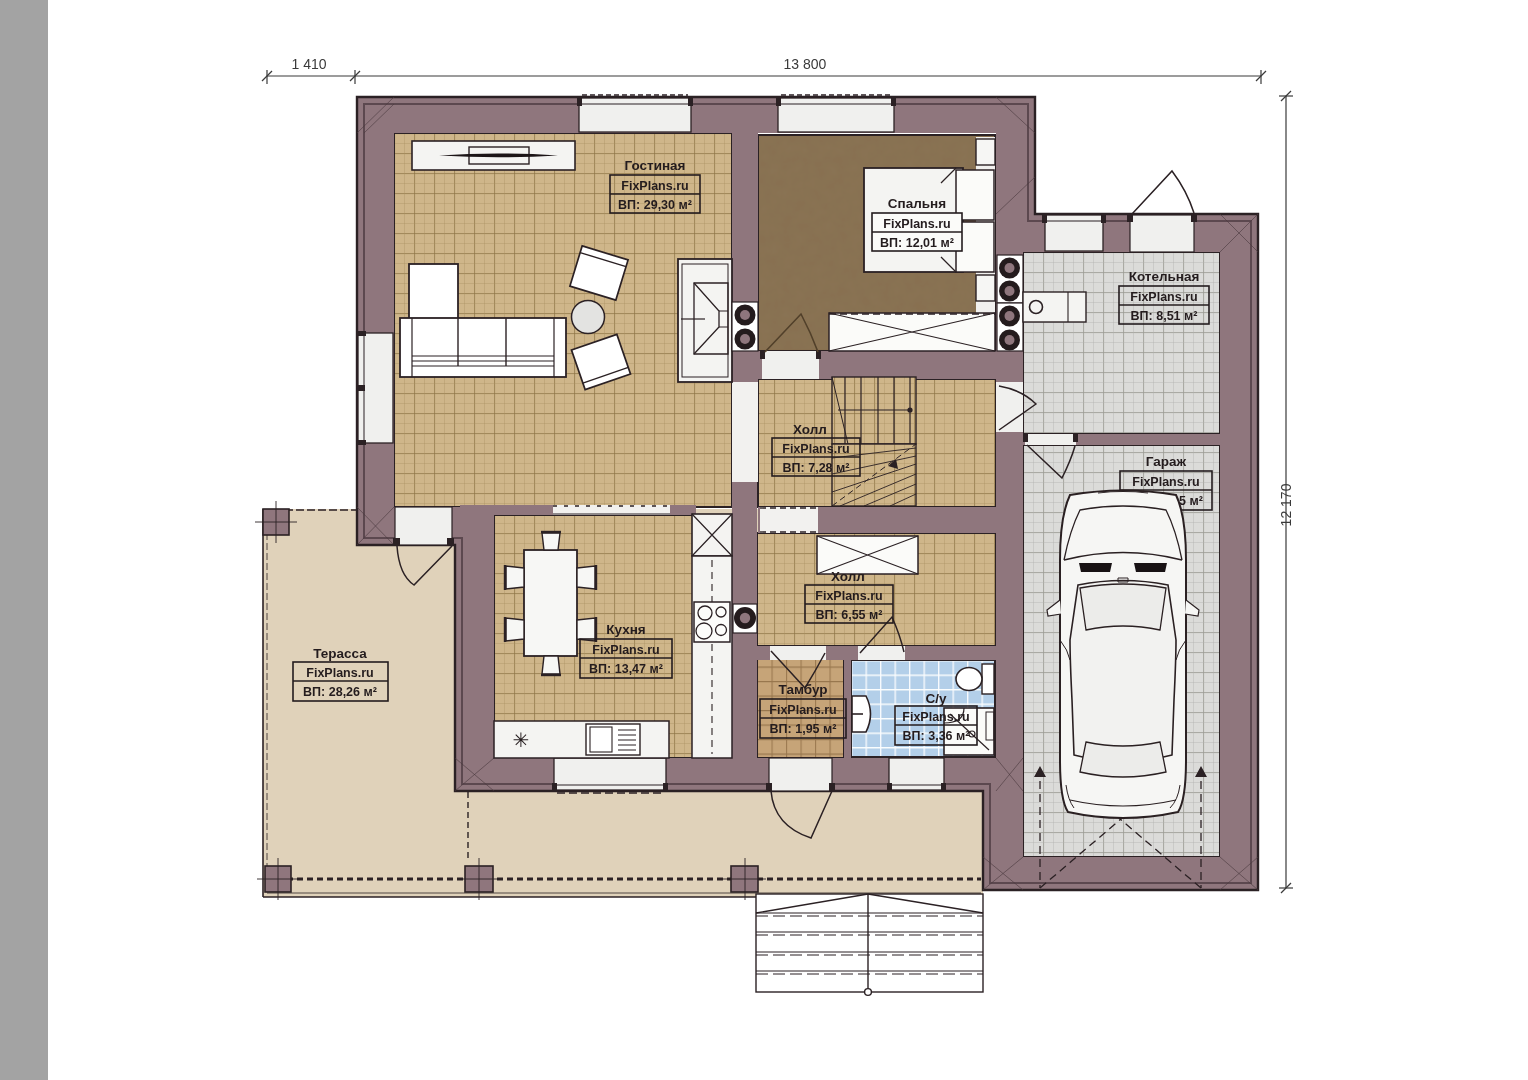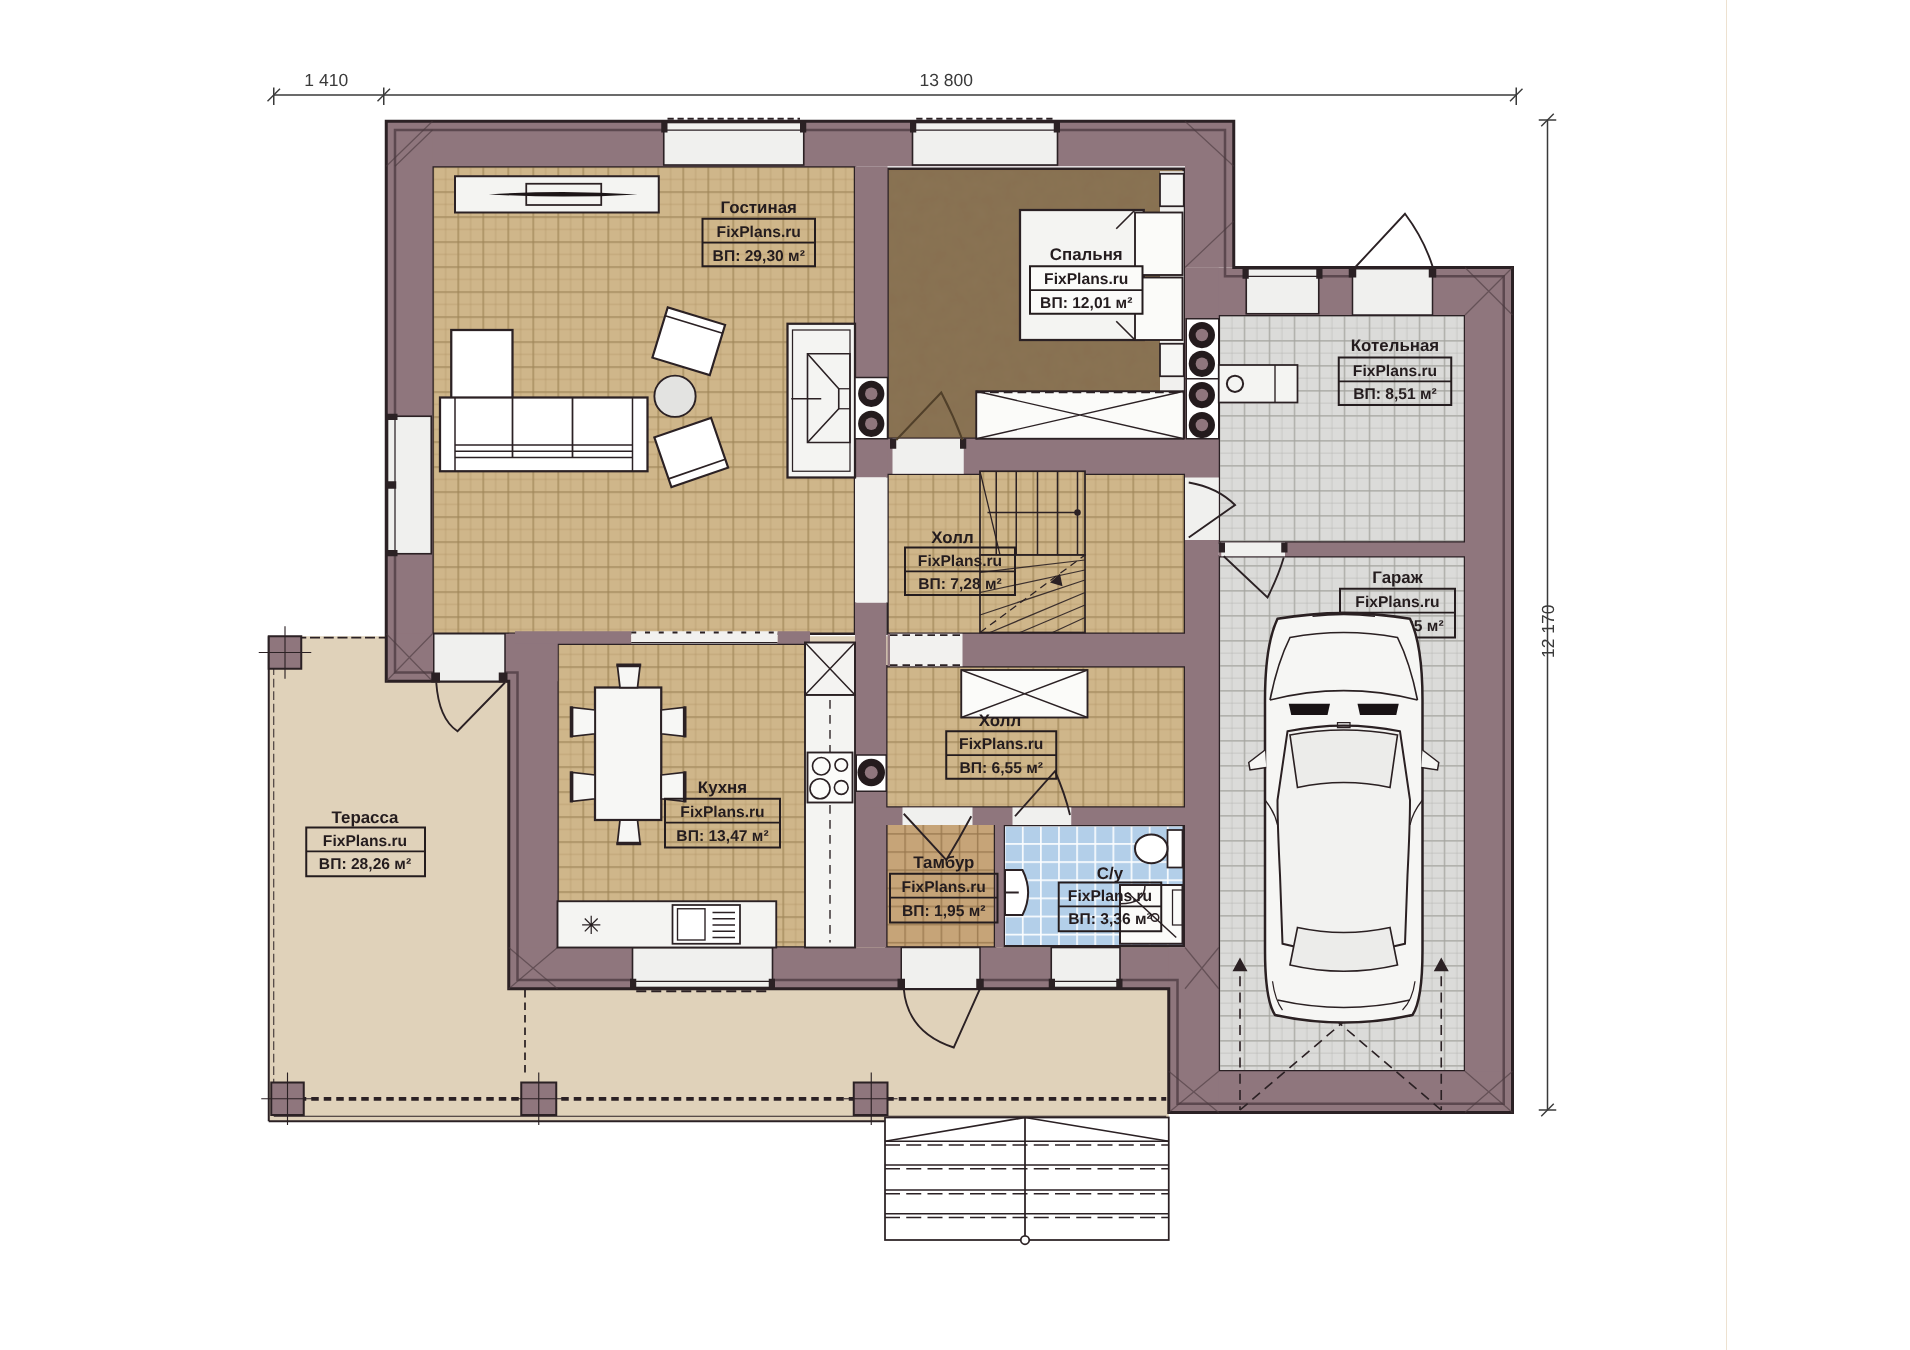--- a/index.html
+++ b/index.html
@@ -1,16 +1,16 @@
 <!DOCTYPE html>
 <html><head>
 <meta charset="utf-8">
 <style>
   html,body{margin:0;padding:0;background:#ffffff;}
-  .wrap{width:1381px;height:1080px;position:relative;background:#a16207;overflow:hidden;}
+  .wrap{width:1381px;height:1080px;position:relative;background:#a3a3a3;overflow:hidden;padding-left:48px;}
   text{font-family:"Liberation Sans",sans-serif;fill:#241c1e;}
   .rn{font-size:13.5px;font-weight:bold;}
   .bt{font-size:12.5px;font-weight:bold;}
   .dim{font-size:14px;font-weight:normal;fill:#3a3a3a;}
 </style>
 </head>
 <body>
 <div class="wrap">
 <svg width="1528" height="1080" viewBox="0 0 1528 1080">
 <defs>

